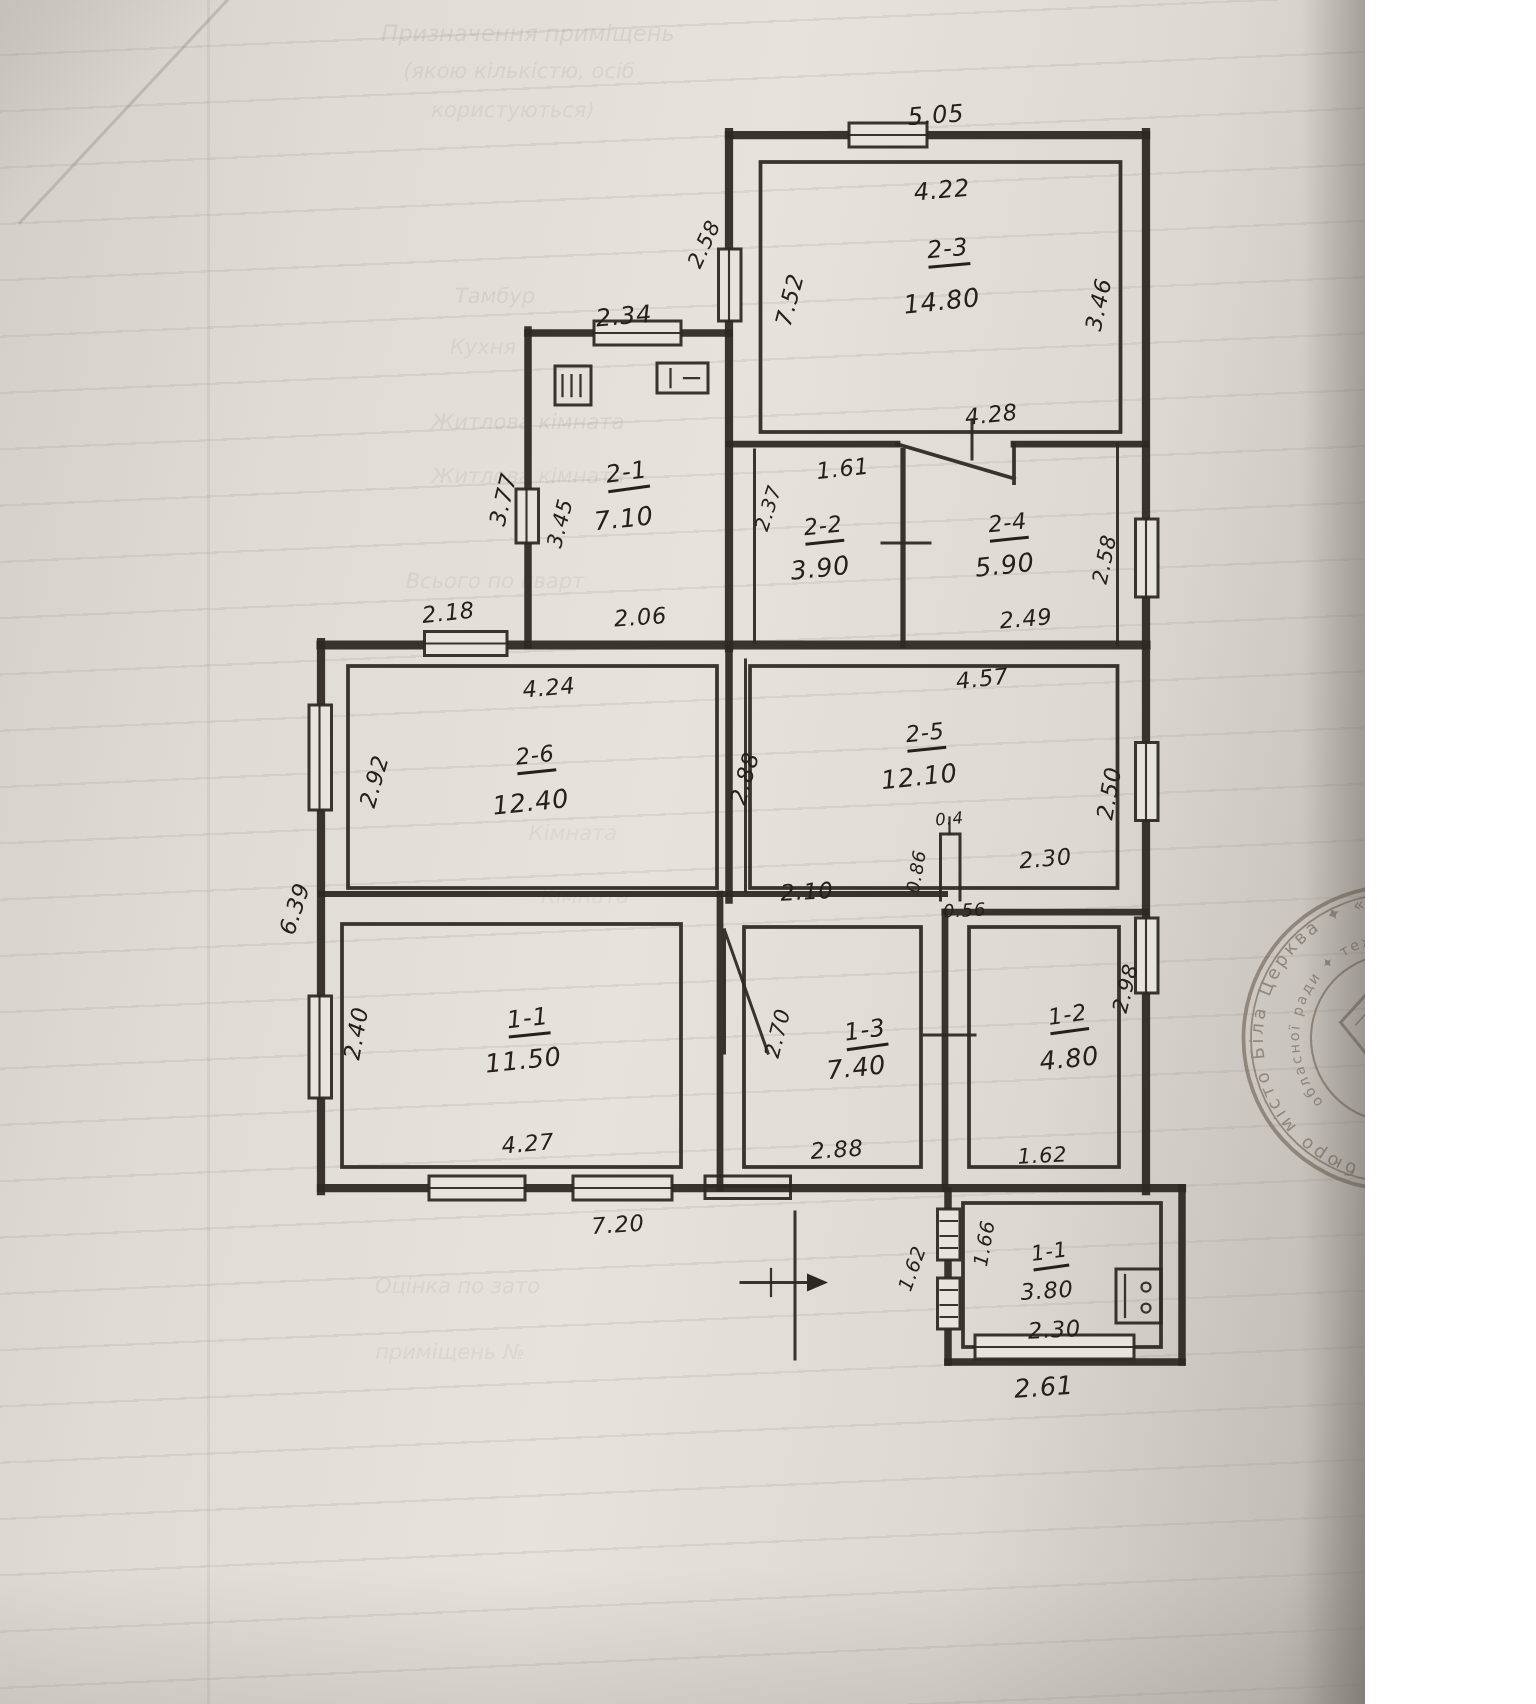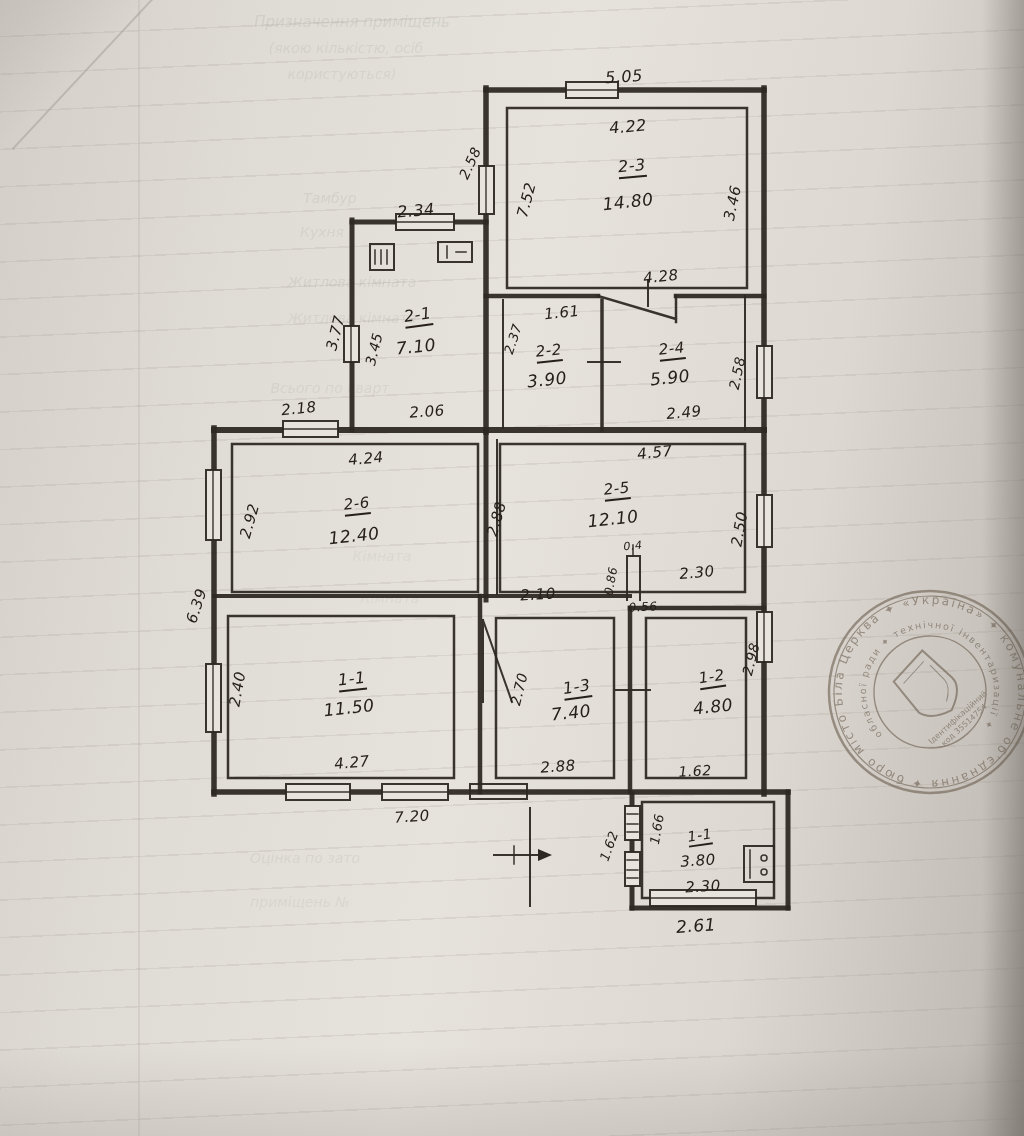--- a/index.html
+++ b/index.html
@@ -1,17 +1,17 @@
 <!DOCTYPE html>
 <html><head>
 <meta charset="utf-8">
 <style>
   html,body{margin:0;padding:0;}
   #page{
-    position:relative;width:1024px;height:1136px;overflow:hidden;
+    position:relative;width:910px;height:1136px;overflow:hidden;
     background:
       linear-gradient(100deg, #d3cec8 0%, #dfdbd5 22%, #e6e2dc 48%, #ddd8d2 74%, #c2bdb7 94%, #a49f99 100%);
     font-family:"DejaVu Sans", sans-serif;
   }
   
   #ruling{
     position:absolute;inset:0;pointer-events:none;
     background:repeating-linear-gradient(177.5deg,
       transparent 0px, transparent 36px,
       rgba(150,142,128,0.16) 36px, rgba(150,142,128,0.16) 37.5px);

